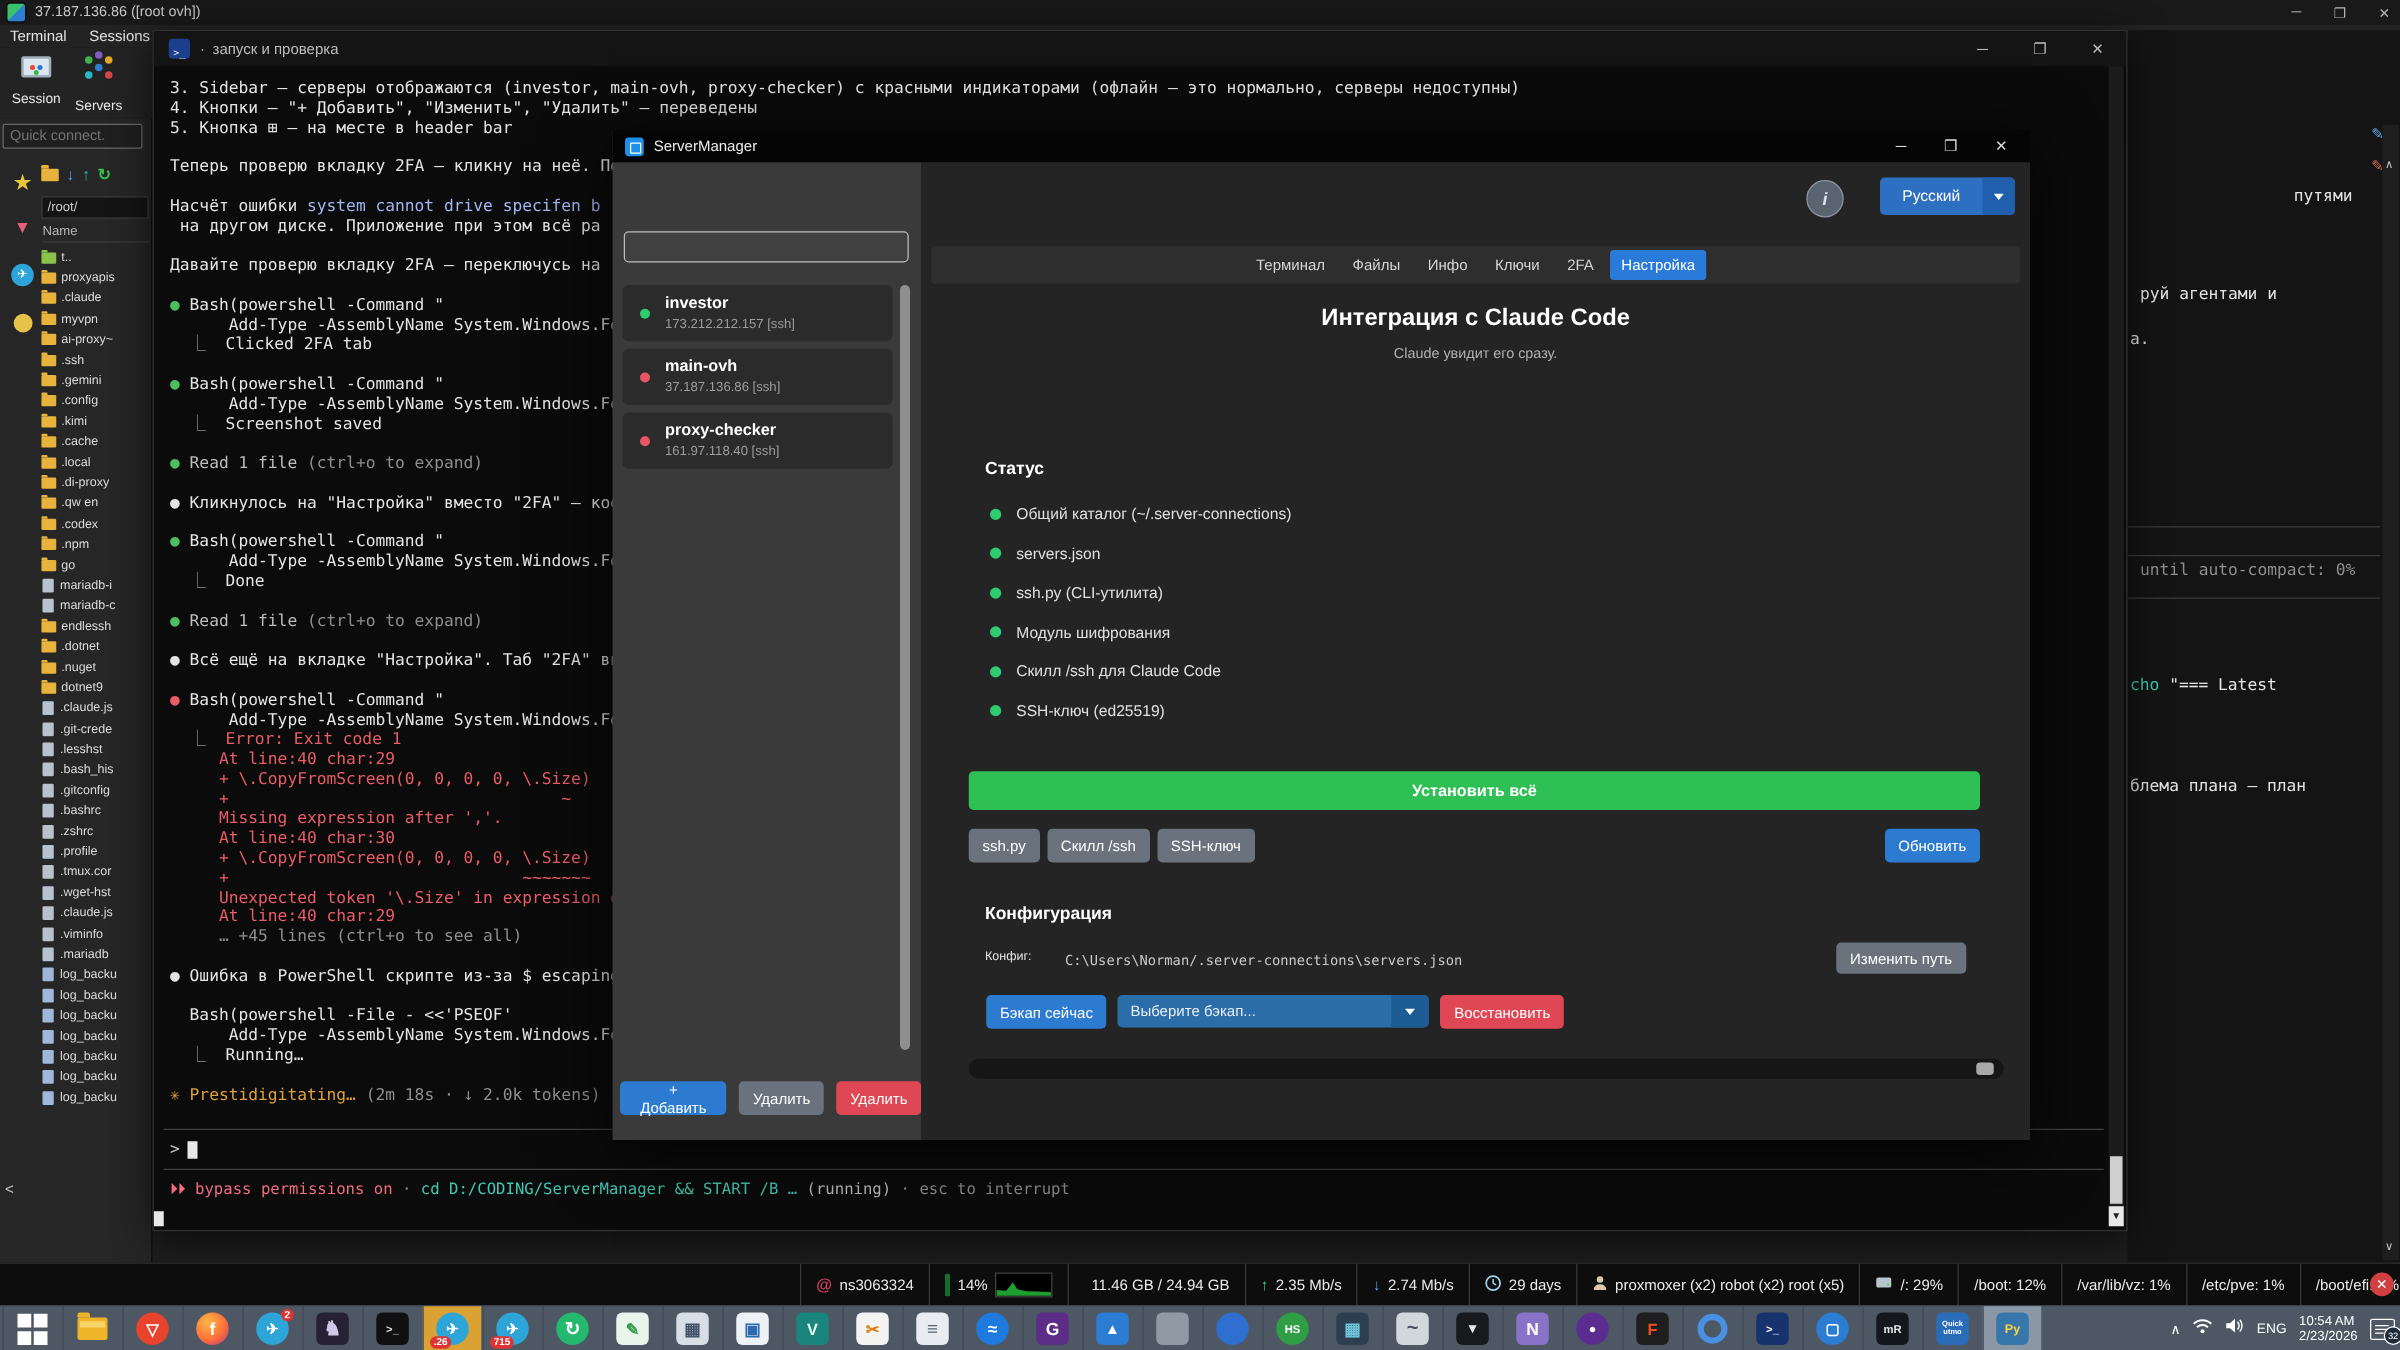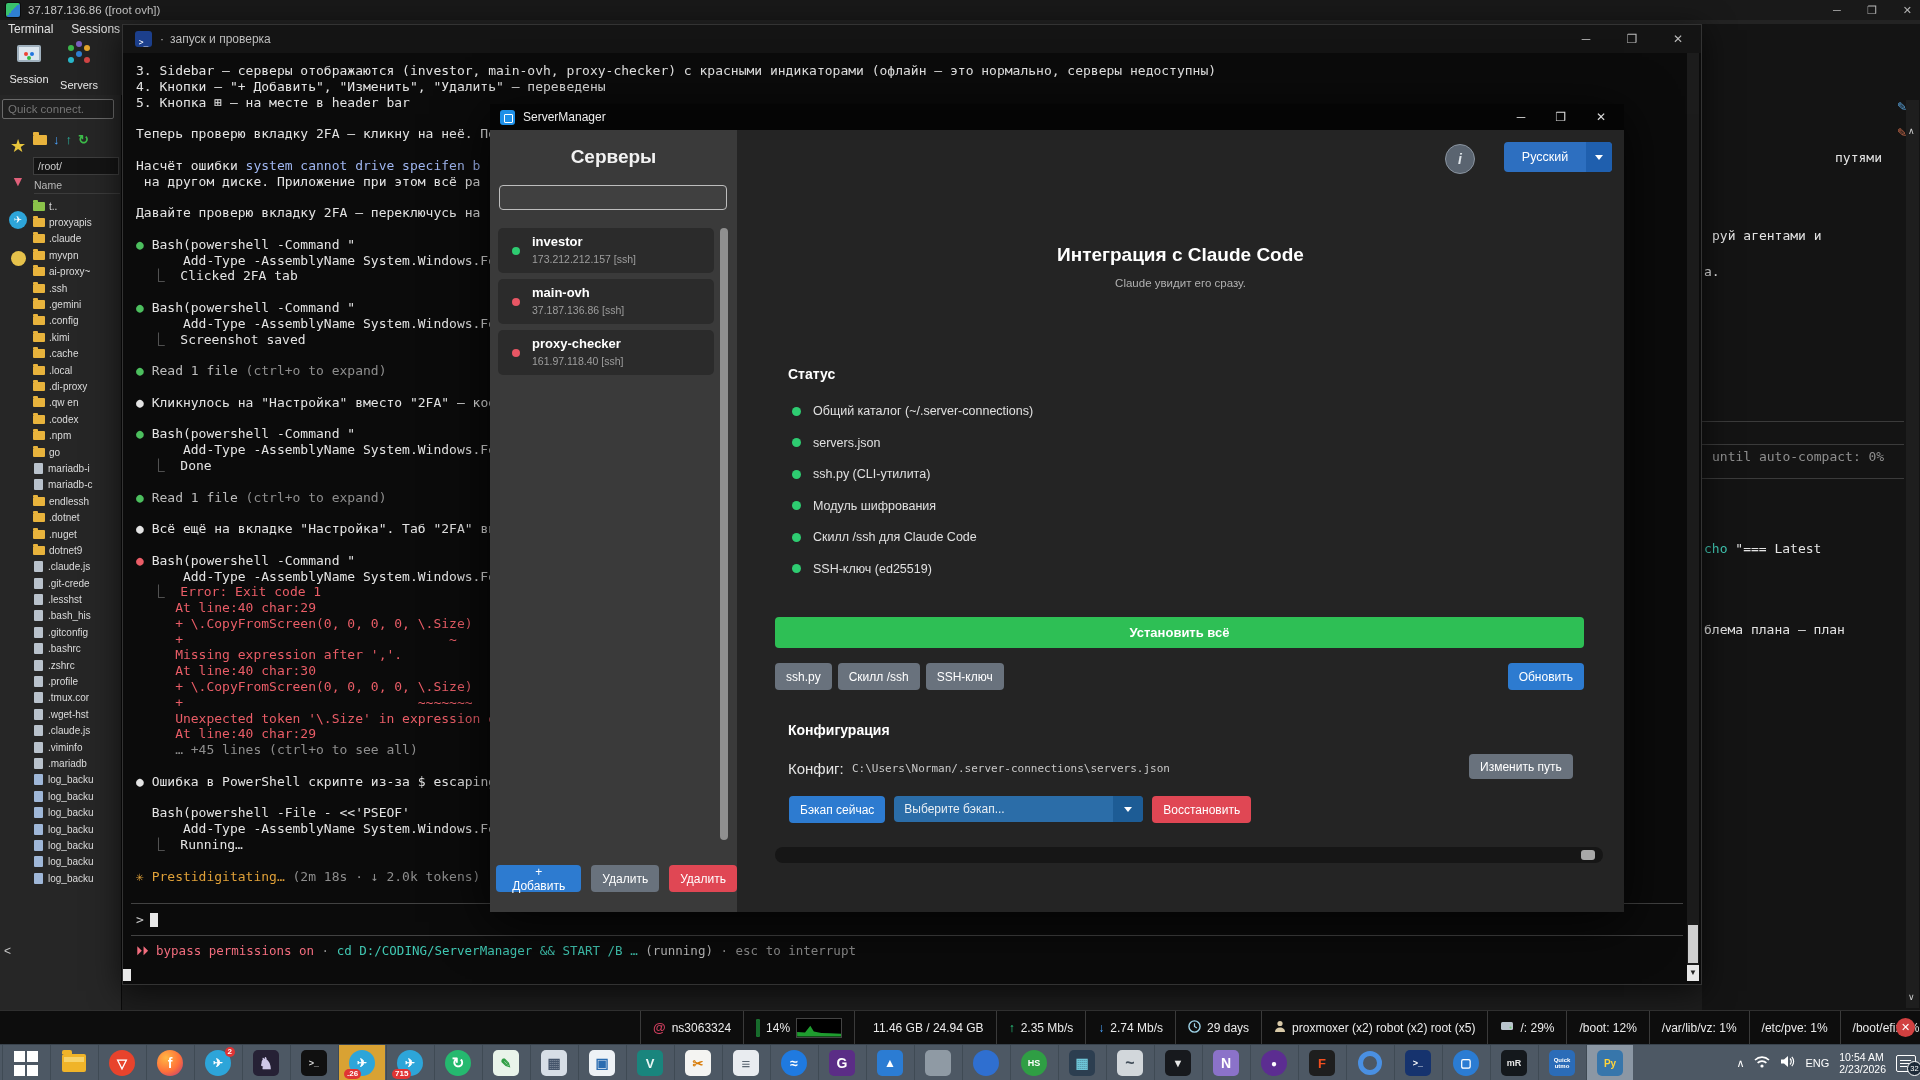--- a/index.html
+++ b/index.html
@@ -106,21 +106,21 @@
 #sm-int-desc{position:absolute;left:0;top:146px;width:887px;text-align:center;color:#b0b0b0;font-size:11.5px;line-height:15px}
 #sm-status-h{position:absolute;left:51px;top:236px;color:#fff;font-size:14px;font-weight:bold}
 #sm-status-items{position:absolute;left:55px;top:270px}
 .st-item{height:22px;margin-bottom:9.5px;display:flex;align-items:center;gap:12px;color:#e0e0e0;font-size:12.5px}
 .st-dot{width:9px;height:9px;border-radius:50%;background:#2ecc71}
 #sm-install{position:absolute;left:38px;top:487px;width:809px;height:31px;background:#2ebf55;border:none;border-radius:4px;color:#fff;font-size:13px;font-weight:bold;font-family:"Liberation Sans",sans-serif}
 #sm-actions{position:absolute;left:38px;top:533px;width:809px;height:28px}
 #sm-actions .left{display:flex;gap:6px}
 #sm-refresh{position:absolute;right:0;top:0}
 #sm-config-h{position:absolute;left:51px;top:592px;color:#fff;font-size:14px;font-weight:bold}
-#sm-cfg-label{position:absolute;left:51px;top:630px;color:#e4e4e4;font-size:15px}
+#sm-cfg-label{position:absolute;left:51px;top:630px;color:#e4e4e4;font-size:10px}
 #sm-cfg-path{position:absolute;left:115px;top:632px;color:#c9c9c9;font-size:11px}
 #sm-cfg-change{position:absolute;left:732px;top:624px;height:25px}
 #sm-backup-row{position:absolute;left:52px;top:666px;display:flex;gap:9px;height:26px}
 #sm-bk-select{width:249px;background:#2b6da8;border-radius:4px;color:#e8eef4;font-size:12px;display:flex;align-items:center}
 #sm-bk-select .lbl{flex:1;padding-left:10px}
 #sm-bk-select .chev{width:30px;height:26px;background:#1d5c95;border-radius:0 4px 4px 0;display:flex;align-items:center;justify-content:center}
 #sm-hscroll{position:absolute;left:38px;top:717px;width:828px;height:16px;background:#161616;border-radius:8px}
 #sm-hthumb{position:absolute;right:8px;top:3px;width:14px;height:10px;background:#a8a8a8;border-radius:3px}
 
 
@@ -542,21 +542,20 @@
       <div id="sm-appicon"></div>
       <span>ServerManager</span>
       <div id="sm-ctl">
         <span>─</span>
         <span>❐</span>
         <span>✕</span>
       </div>
     </div>
 
     <div id="sm-side">
-      <div id="sm-side-title">Серверы</div>
       <div id="sm-search"><input value="" style=""></div>
       <div id="sm-servers">
           <div class="srv">
             <div class="srv-dot" style="background: rgb(46, 204, 113);"></div>
             <div class="srv-name">investor</div>
             <div class="srv-addr">173.212.212.157 [ssh]</div>
           </div>
           <div class="srv">
             <div class="srv-dot" style="background: rgb(232, 86, 100);"></div>
             <div class="srv-name">main-ovh</div>
@@ -577,20 +576,28 @@
     </div>
 
     <div id="sm-main">
       <div id="sm-info">i</div>
       <div id="sm-lang">
         <span class="lbl">Русский</span>
         <span class="chev">
             <i class="tri-dn"></i>
           </span>
       </div>
+      <div id="sm-tabstrip">
+          <div class="tab">Терминал</div>
+          <div class="tab">Файлы</div>
+          <div class="tab">Инфо</div>
+          <div class="tab">Ключи</div>
+          <div class="tab">2FA</div>
+          <div class="tab active">Настройка</div>
+        </div>
       <div id="sm-int-title">Интеграция с Claude Code</div>
       <div id="sm-int-desc">
         <div>Claude увидит его сразу.</div>
       </div>
       <div id="sm-status-h">Статус</div>
       <div id="sm-status-items">
           <div class="st-item">
             <div class="st-dot"></div>
             <span>Общий каталог (~/.server-connections)</span>
           </div>

